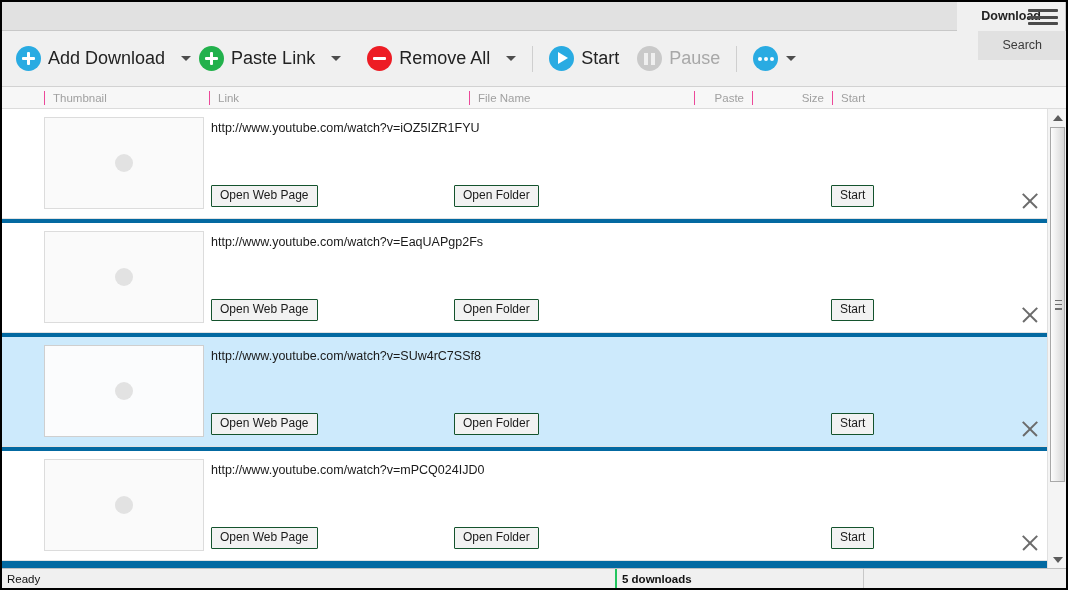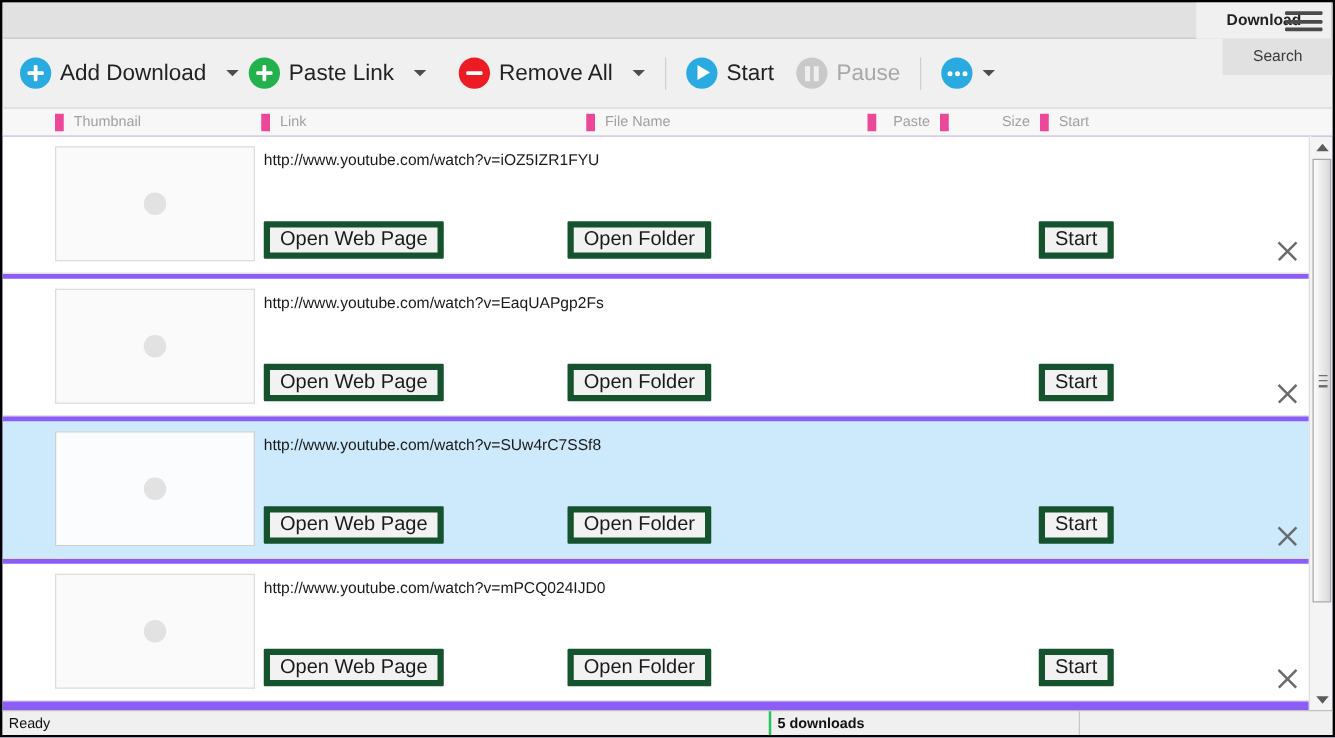--- a/index.html
+++ b/index.html
@@ -178,34 +178,34 @@
     display: flex;
     align-items: center;
     font-size: 11.5px;
     color: #a0a0a0;
     box-sizing: border-box;
     position: relative;
   }
   .col {
     height: 14px;
     line-height: 14px;
-    border-left: 7px solid #ec4899;
+    border-left: 1px solid #ec4899;
     padding-left: 8px;
     box-sizing: border-box;
     white-space: nowrap;
     overflow: hidden;
   }
   .col.right { text-align: right; padding-right: 8px; padding-left: 0; }
   .col-spacer { border-left: none; }
 
   
   .list-wrap {
     position: relative;
     height: 459px;
-    background: #8b5cf6;
+    background: #0369a1;
     overflow: hidden;
   }
   .list {
     position: absolute;
     left: 0; top: 0;
     width: 1047px;
     height: 100%;
     box-sizing: border-box;
   }
   .row {
@@ -242,24 +242,24 @@
     position: absolute;
     left: 209px;
     top: 12px;
     font-size: 12.5px;
     color: #1a1a1a;
     white-space: nowrap;
   }
 
   .btn {
     position: absolute;
-    font-size: 16px;
+    font-size: 12px;
     color: #1a1a1a;
     background: #f2f2f2;
-    border: 5px solid #14532d;
+    border: 1px solid #14532d;
     border-radius: 1px;
     padding: 3px 8px 4px 8px;
     line-height: 13px;
     box-sizing: border-box;
     cursor: pointer;
     white-space: nowrap;
   }
   .btn-openweb  { left: 209px; bottom: 11px; }
   .btn-openfold { left: 452px; bottom: 11px; }
   .btn-start    { left: 829px; bottom: 11px; }

